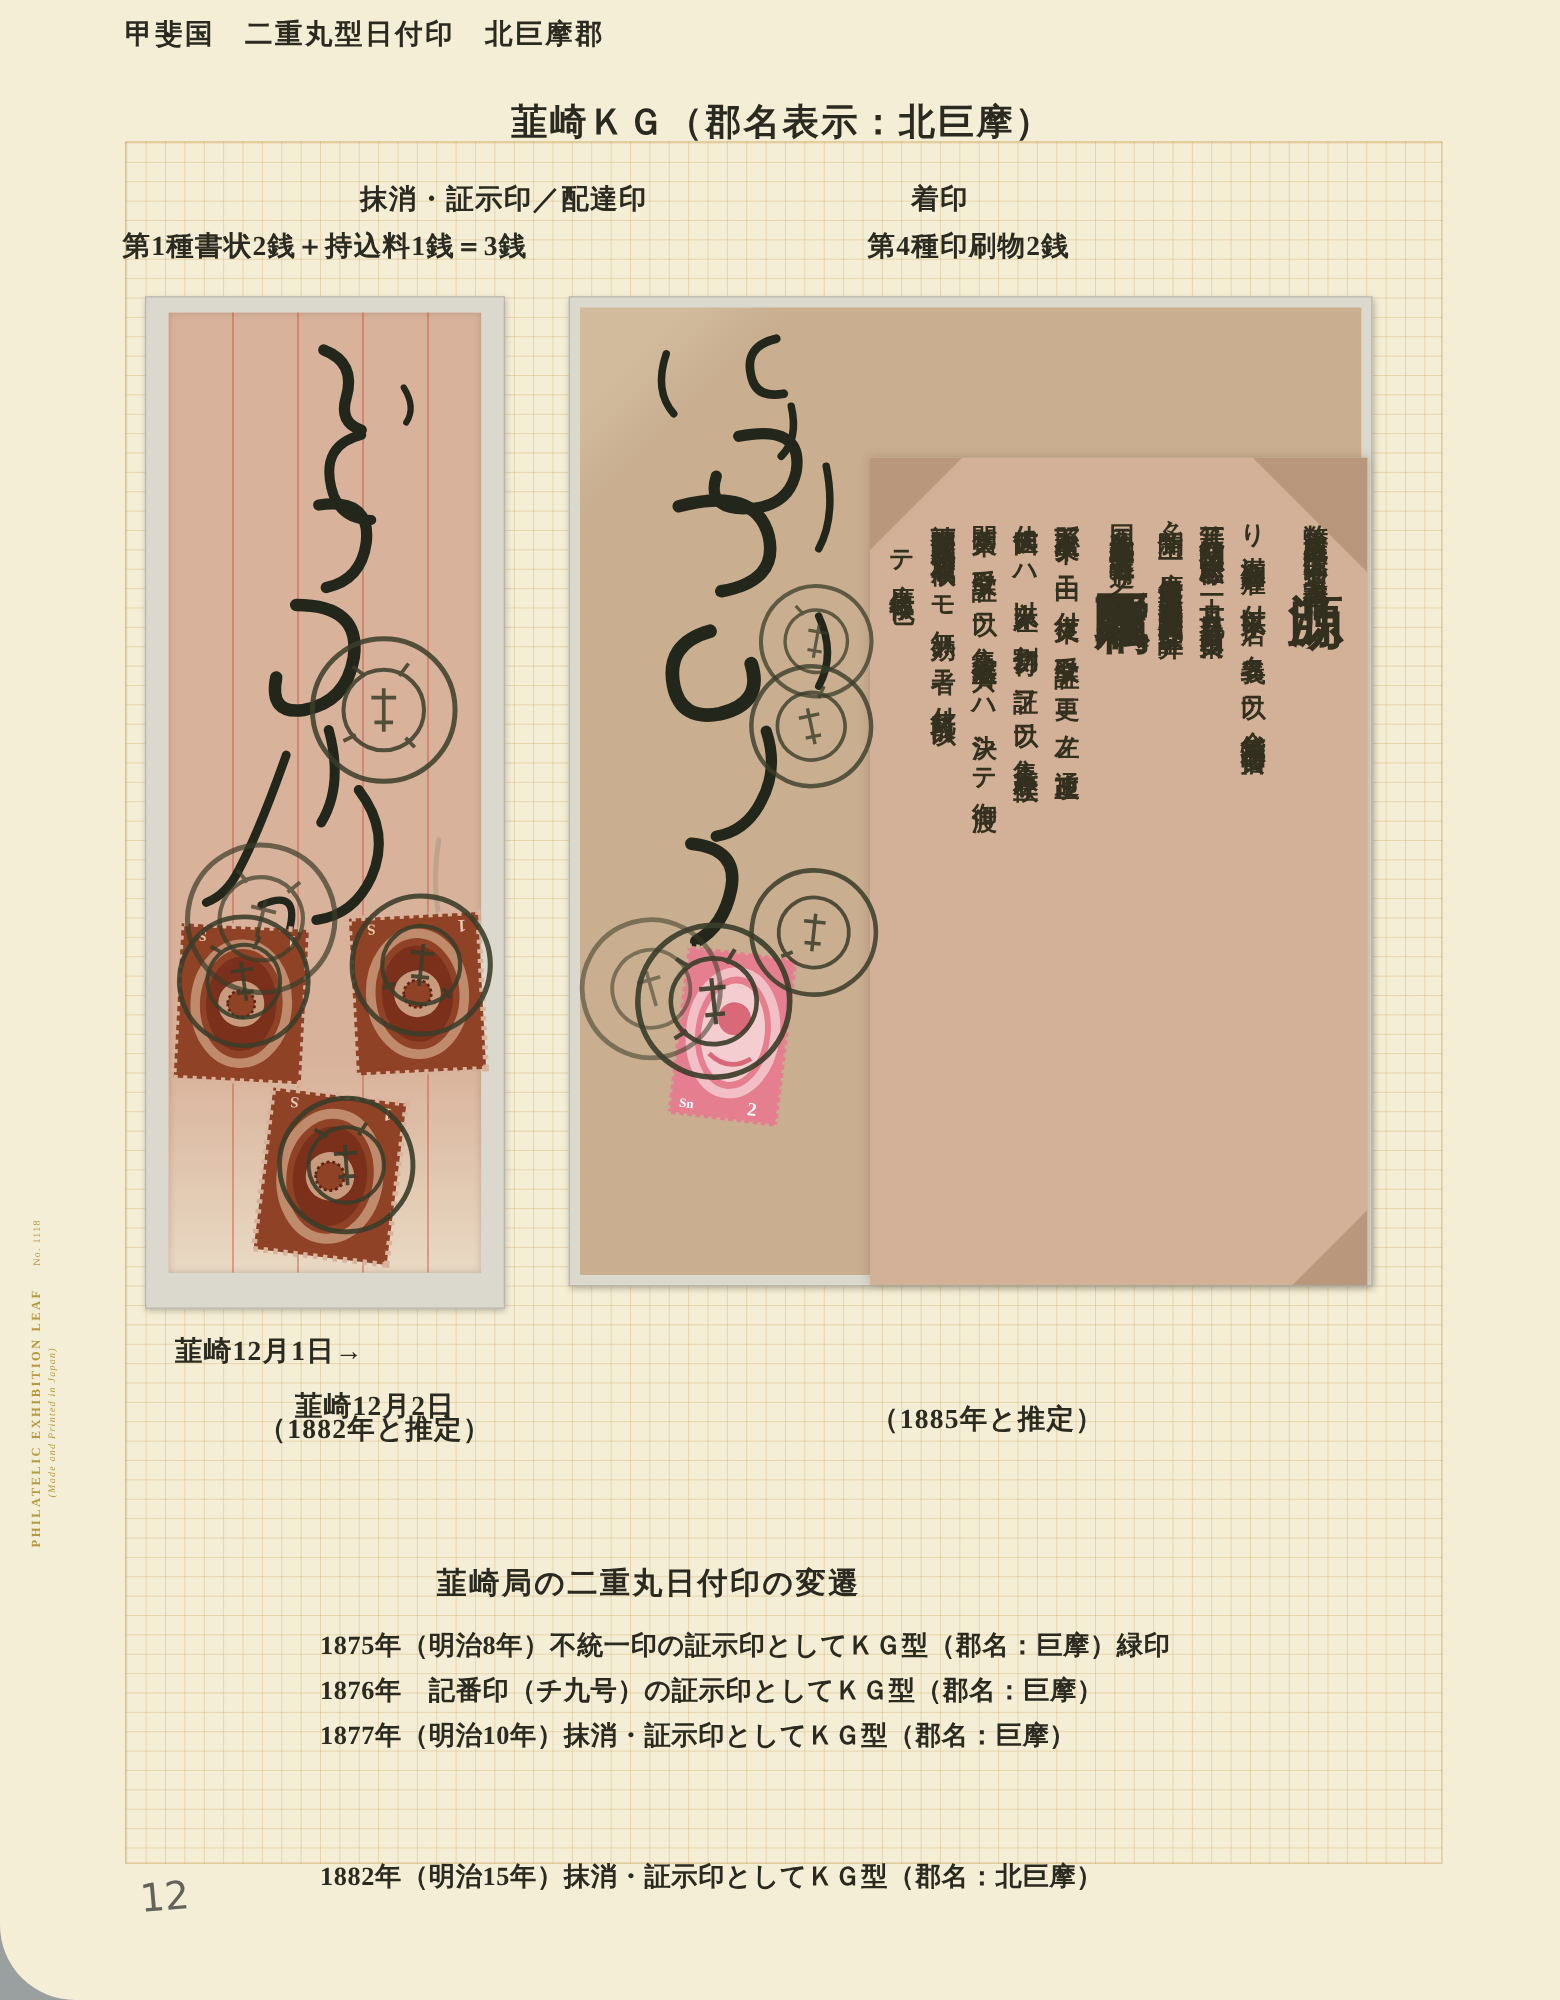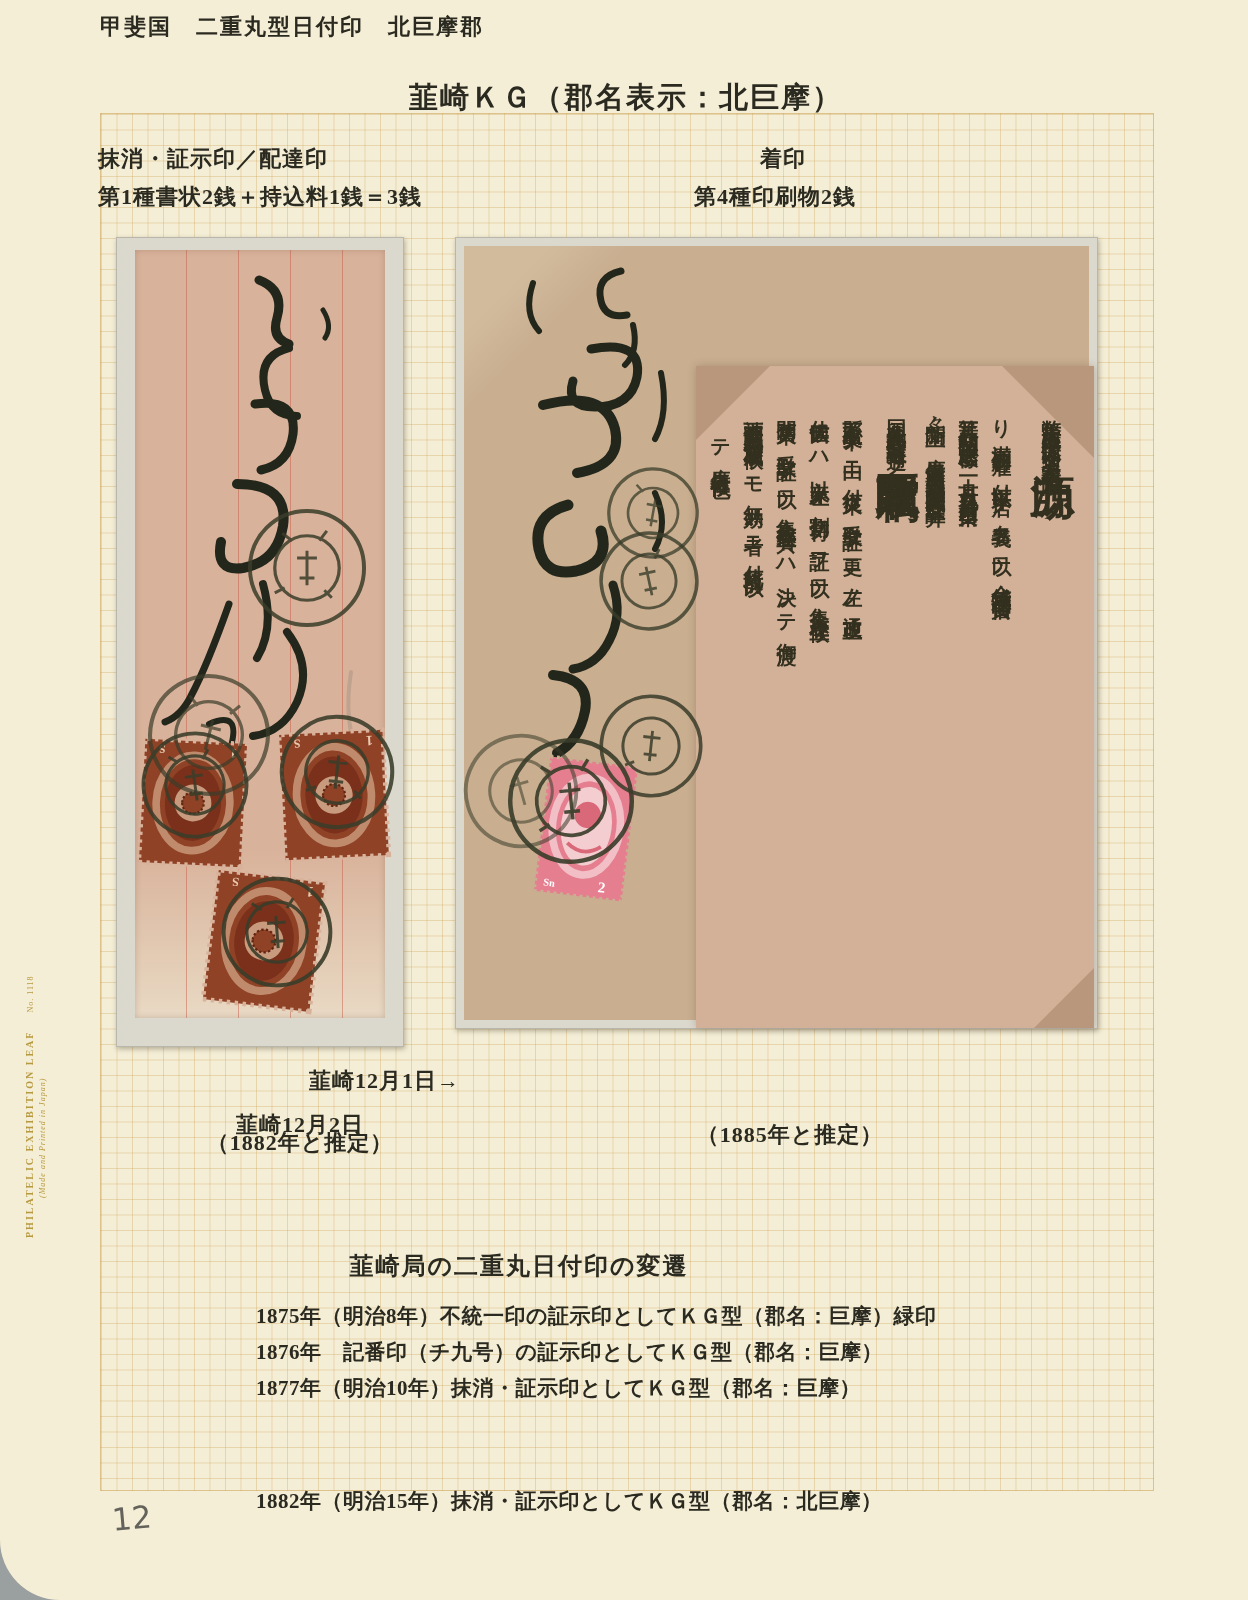--- a/index.html
+++ b/index.html
@@ -10,23 +10,23 @@
   .grid{position:absolute;left:100px;top:113px;width:1052px;height:1376px;
         background-image:
           linear-gradient(to right, rgba(203,158,78,.32) 1px, transparent 1px),
           linear-gradient(to bottom, rgba(203,158,78,.32) 1px, transparent 1px);
         background-size:15.5px 15.5px;
         border:1px solid rgba(203,158,78,.55);}
   .txt{position:absolute;white-space:nowrap;}
   .header{left:100px;top:12px;font-size:22px;font-weight:bold;letter-spacing:2px;}
   .title{left:100px;top:78px;width:1052px;text-align:center;font-size:29px;font-weight:bold;letter-spacing:2px;}
   .lbl{font-size:22px;font-weight:bold;letter-spacing:1px;}
-  .lblL1{left:98px;top:144px;width:420px;text-align:left;}
+  .lblL1{left:98px;top:144px;width:420px;text-align:right;}
   .lblL2{left:98px;top:182px;}
-  .lblR1{left:568px;top:144px;width:430px;text-align:center;}
+  .lblR1{left:537px;top:144px;width:430px;text-align:center;}
   .lblR2{left:560px;top:182px;width:430px;text-align:center;}
   .caption{font-size:22px;font-weight:600;letter-spacing:1px;}
   .history-heading{left:100px;top:1250px;width:838px;text-align:center;font-size:24px;font-weight:bold;letter-spacing:2px;}
   .history-row{left:256px;font-size:21px;font-weight:600;letter-spacing:.5px;}
   
   .cover{position:absolute;background:#dbd8cd;border:1px solid #b9b6ab;box-shadow:1px 2px 5px rgba(60,50,30,.35);}
   .cover-left{left:116px;top:237px;width:286px;height:808px;}
   .cover-right{left:455px;top:237px;width:641px;height:790px;}
   .strip{position:absolute;left:18px;top:12px;width:250px;height:768px;
          background:
@@ -234,21 +234,21 @@
     </svg>
     <svg class="pm" style="left:49px;top:497px;width:132px;height:132px;opacity:.9;transform:rotate(-6deg);" viewBox="0 0 100 100">
       <g fill="none" stroke="var(--postmark-ink,#3a3d2a)">
           <circle cx="50" cy="50" r="46" stroke-width="3.4"></circle>
           <circle cx="50" cy="50" r="26" stroke-width="2.8"></circle>
       <path d="M42 42 h16 M50 36 v28 M44 58 h12 M30 22 l8 6 M66 20 l-6 8 M24 70 l8 -4" stroke-width="2.6"></path>
         </g>
     </svg>
   </div>
 
-  <div class="txt caption" style="left:140px;top:1066px;width:320px;text-align:right;">韮崎12月1日→</div>
+  <div class="txt caption" style="left:140px;top:1066px;width:320px;text-align:left;">韮崎12月1日→</div>
   <div class="txt caption" style="left:140px;top:1110px;width:320px;text-align:center;">韮崎12月2日</div>
   <div class="txt caption" style="left:140px;top:1128px;width:320px;text-align:center;">（1882年と推定）</div>
   <div class="txt caption" style="left:560px;top:1120px;width:460px;text-align:center;">（1885年と推定）</div>
 
   <div class="txt history-heading">韮崎局の二重丸日付印の変遷</div>
   <div class="txt history-row" style="top:1302px;">1875年（明治8年）不統一印の証示印としてＫＧ型（郡名：巨摩）緑印</div>
   <div class="txt history-row" style="top:1338px;">1876年　記番印（チ九号）の証示印としてＫＧ型（郡名：巨摩）</div>
   <div class="txt history-row" style="top:1374px;">1877年（明治10年）抹消・証示印としてＫＧ型（郡名：巨摩）</div>
   <div class="txt history-row" style="top:1487px;">1882年（明治15年）抹消・証示印としてＫＧ型（郡名：北巨摩）</div>
 

